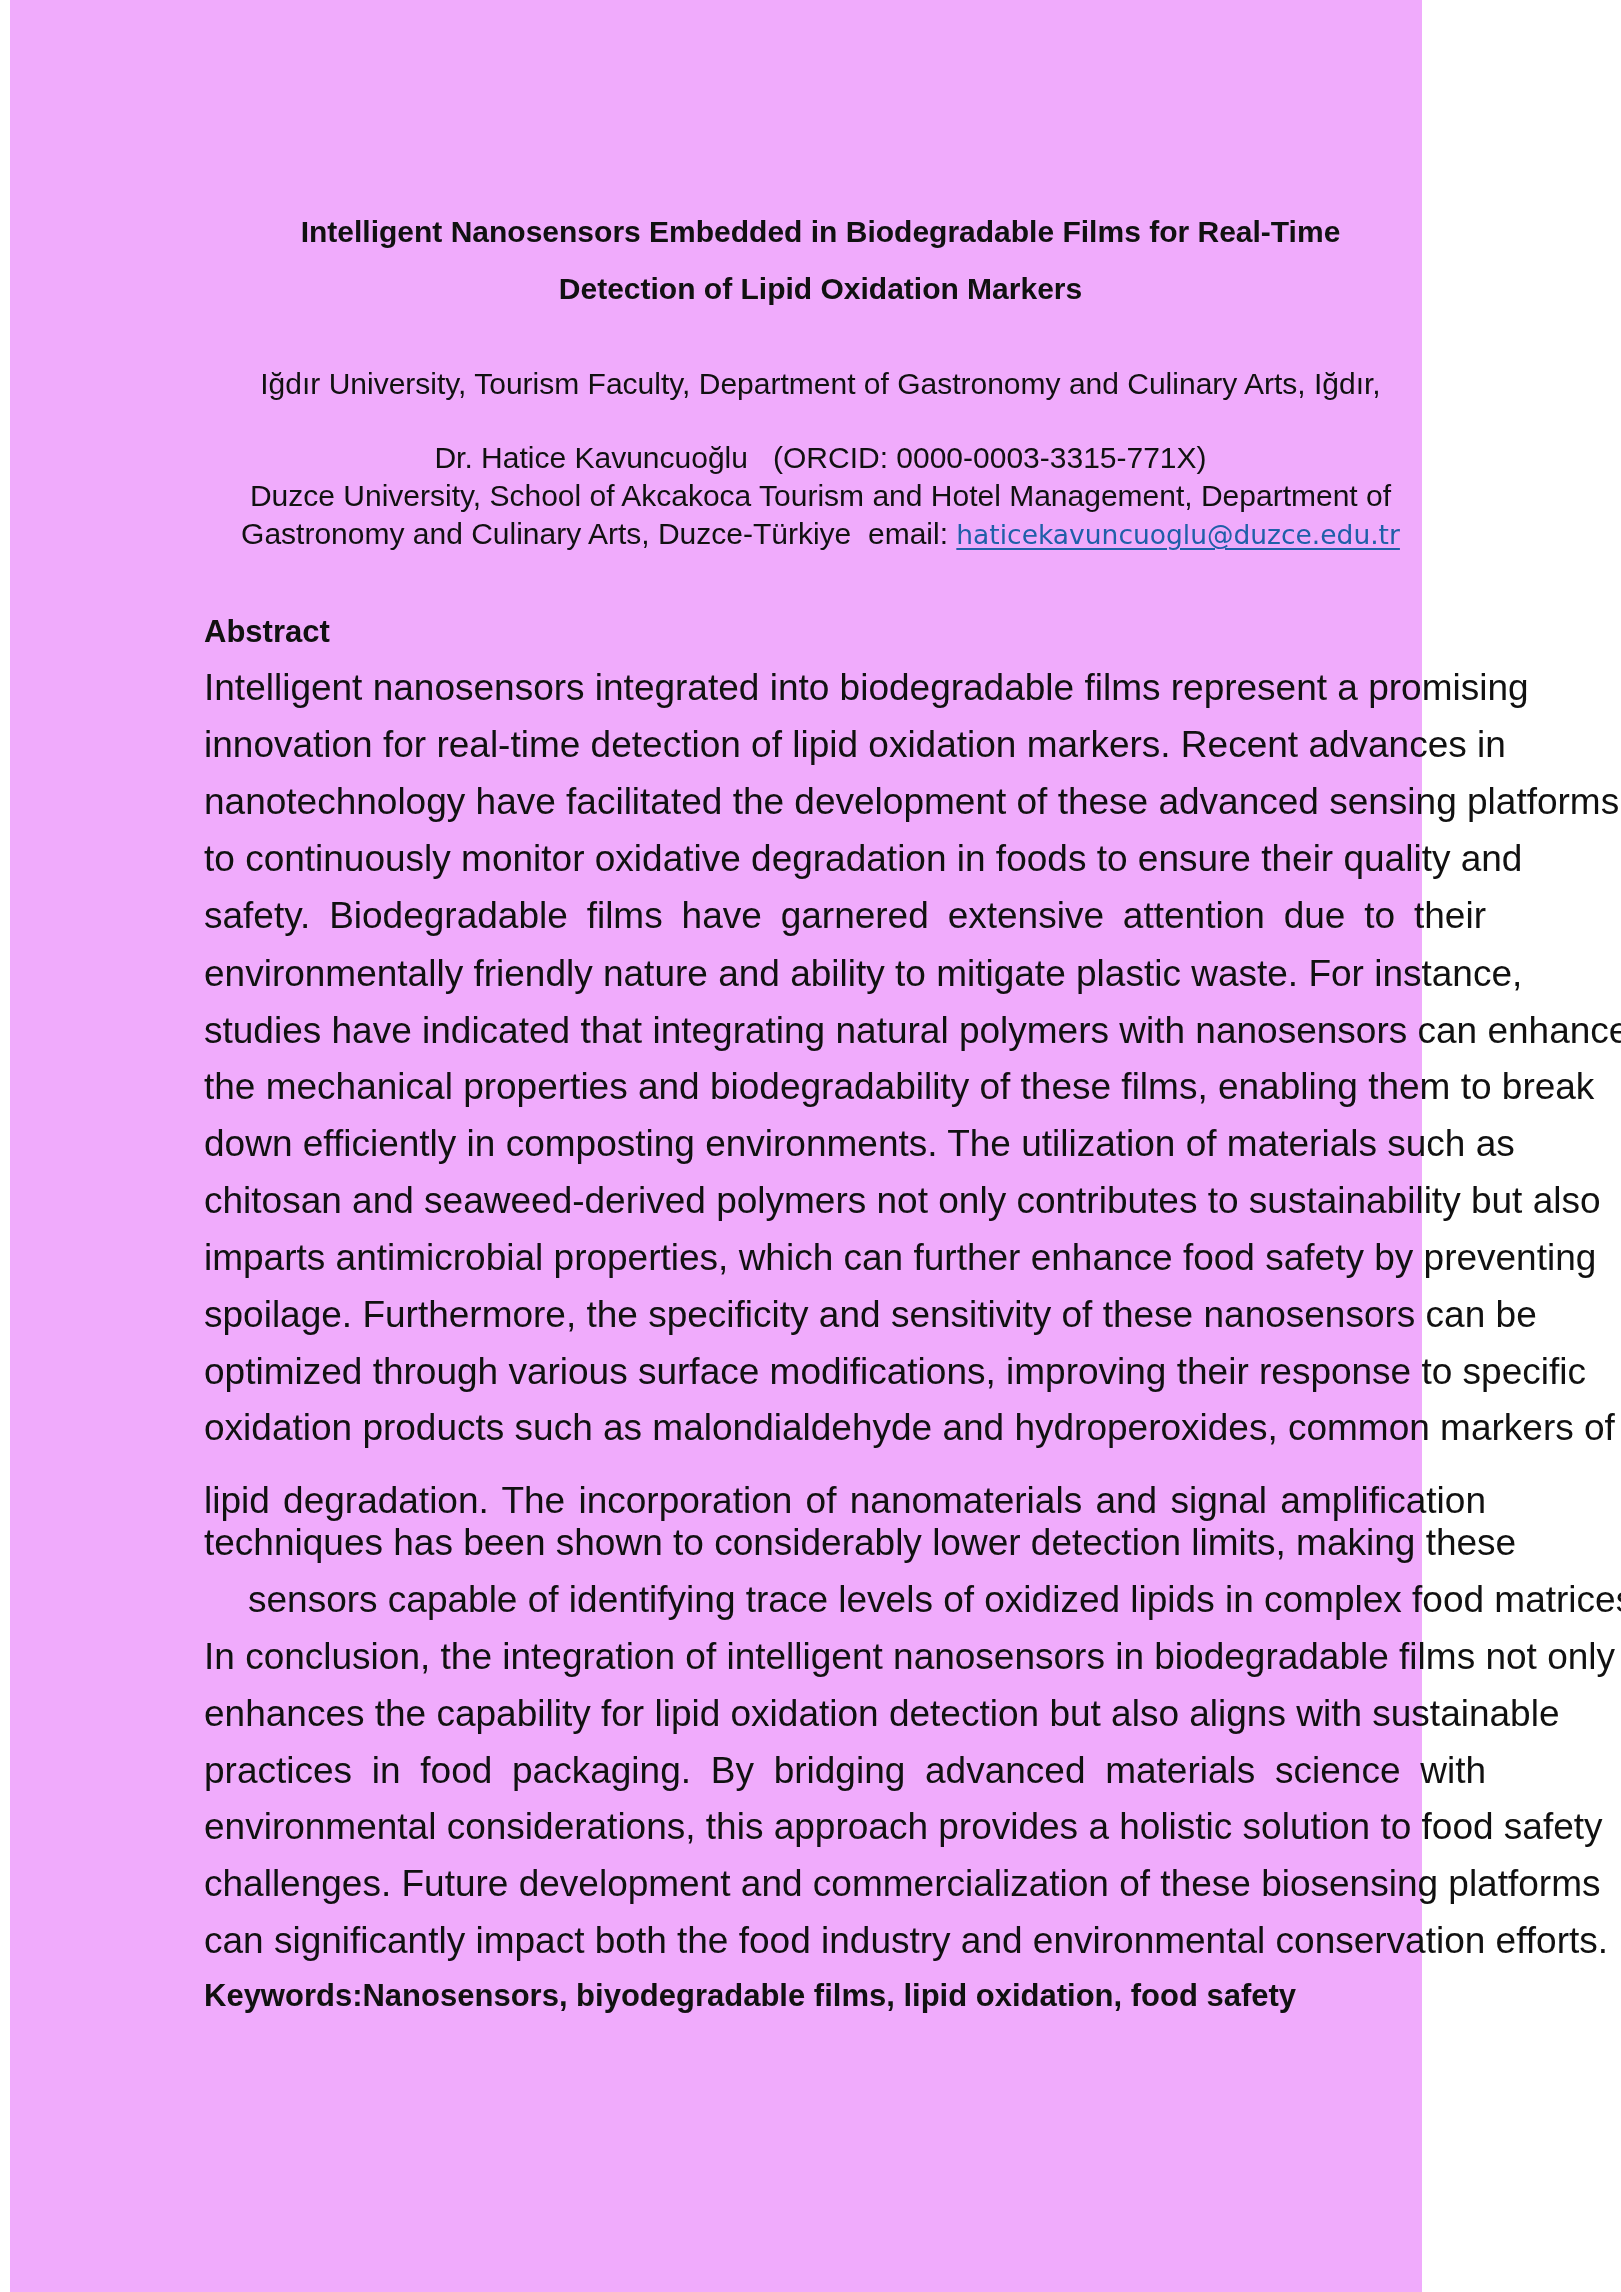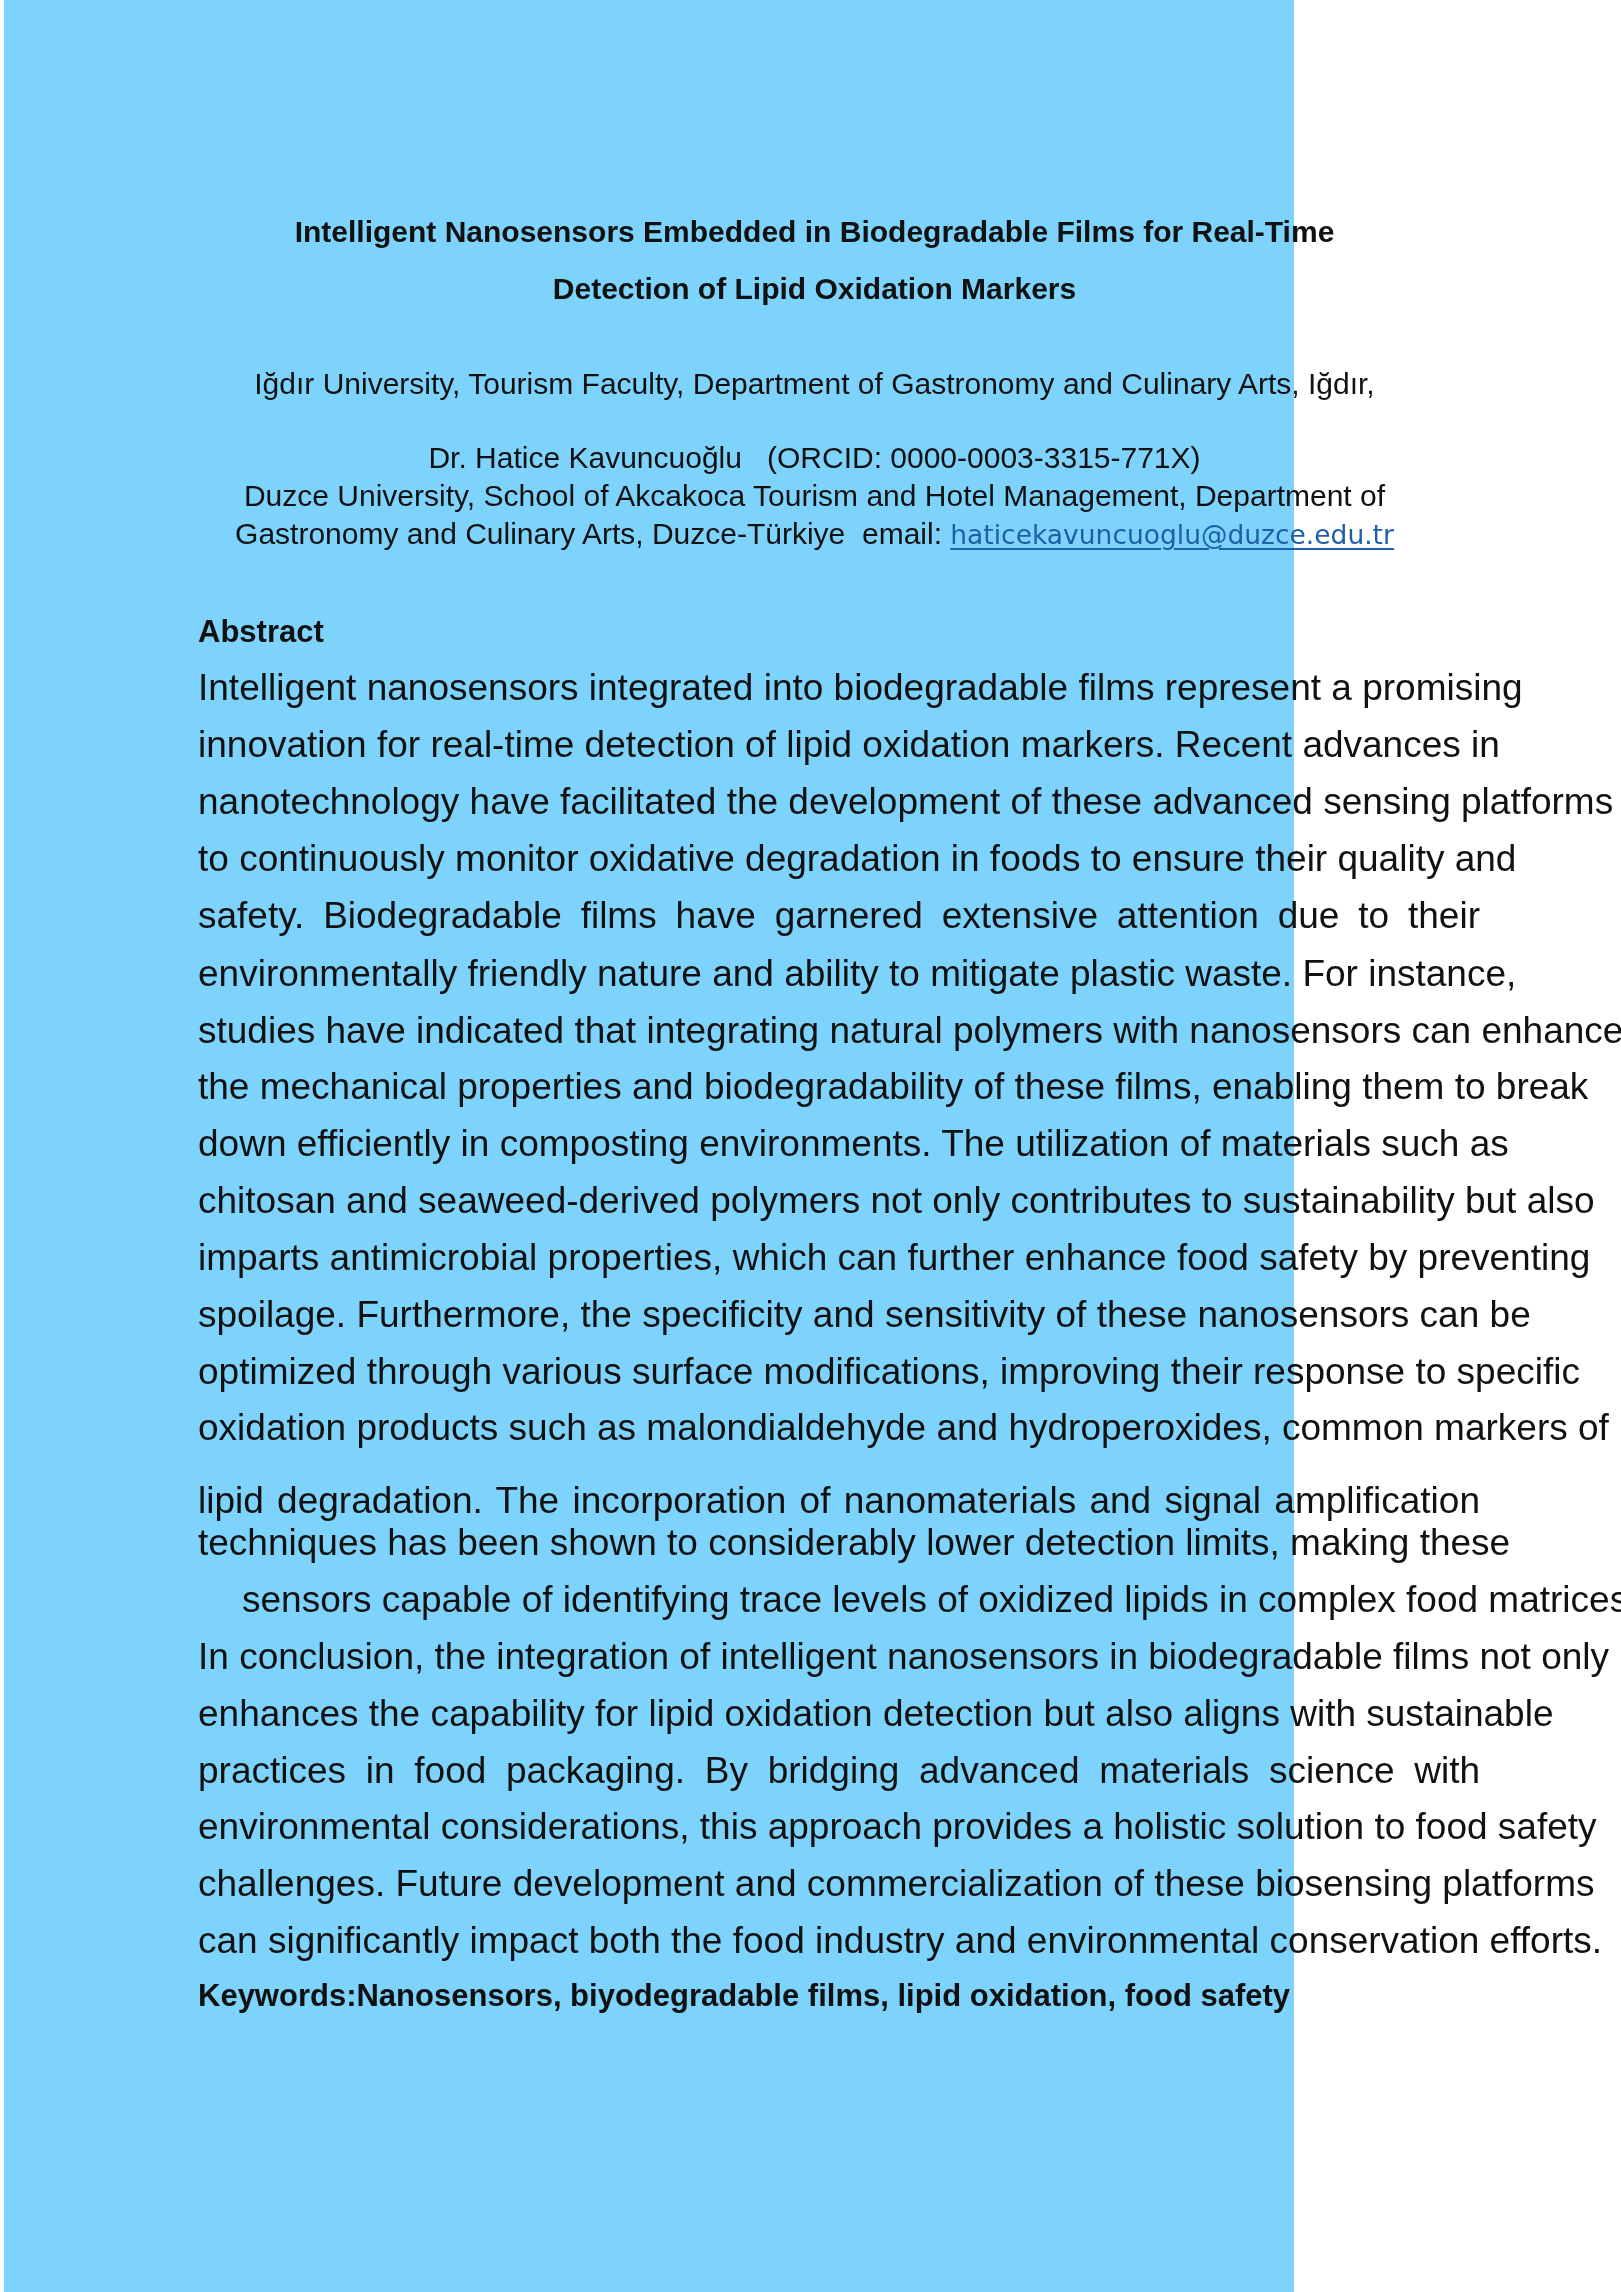--- a/index.html
+++ b/index.html
@@ -1,17 +1,17 @@
 <!DOCTYPE html>
 <html><head>
 <meta charset="utf-8">
 <style>
   html, body { margin: 0; padding: 0; background: #ffffff; }
   body { width: 1621px; height: 2293px; position: relative; overflow: hidden; }
-  .page { position: absolute; left: 4px; top: 0; width: 1290px; height: 2293px; background: #7dd3fc; color: #111111; font-family: "Liberation Sans", sans-serif; }
+  .page { position: absolute; left: 10px; top: 0; width: 1412px; height: 2293px; background: #f0abfc; color: #111111; font-family: "Liberation Sans", sans-serif; }
   .title-line { position: absolute; left: 0; width: 1621px; text-align: center; font-weight: bold; font-size: 30px; line-height: 39px; }
   .hdr-line { position: absolute; left: 0; width: 1621px; text-align: center; font-size: 30px; line-height: 37px; white-space: nowrap; }
   .u { text-decoration: underline; text-underline-offset: 3.9px; }
   .link { color: #1f5fa8; text-decoration: underline; text-underline-offset: 3.9px; font-family: "DejaVu Sans", sans-serif; font-size: 26.5px; }
   .abstract-heading { position: absolute; left: 194px; font-weight: bold; font-size: 31px; line-height: 39px; }
   .body-line { position: absolute; left: 194px; width: 1282px; font-size: 37px; line-height: 39px; text-align: justify; text-align-last: justify; white-space: nowrap; }
   .body-line.last { text-align-last: left; }
   .keywords { position: absolute; left: 194px; font-weight: bold; font-size: 31px; line-height: 39px; white-space: nowrap; }
 </style>
 </head>

